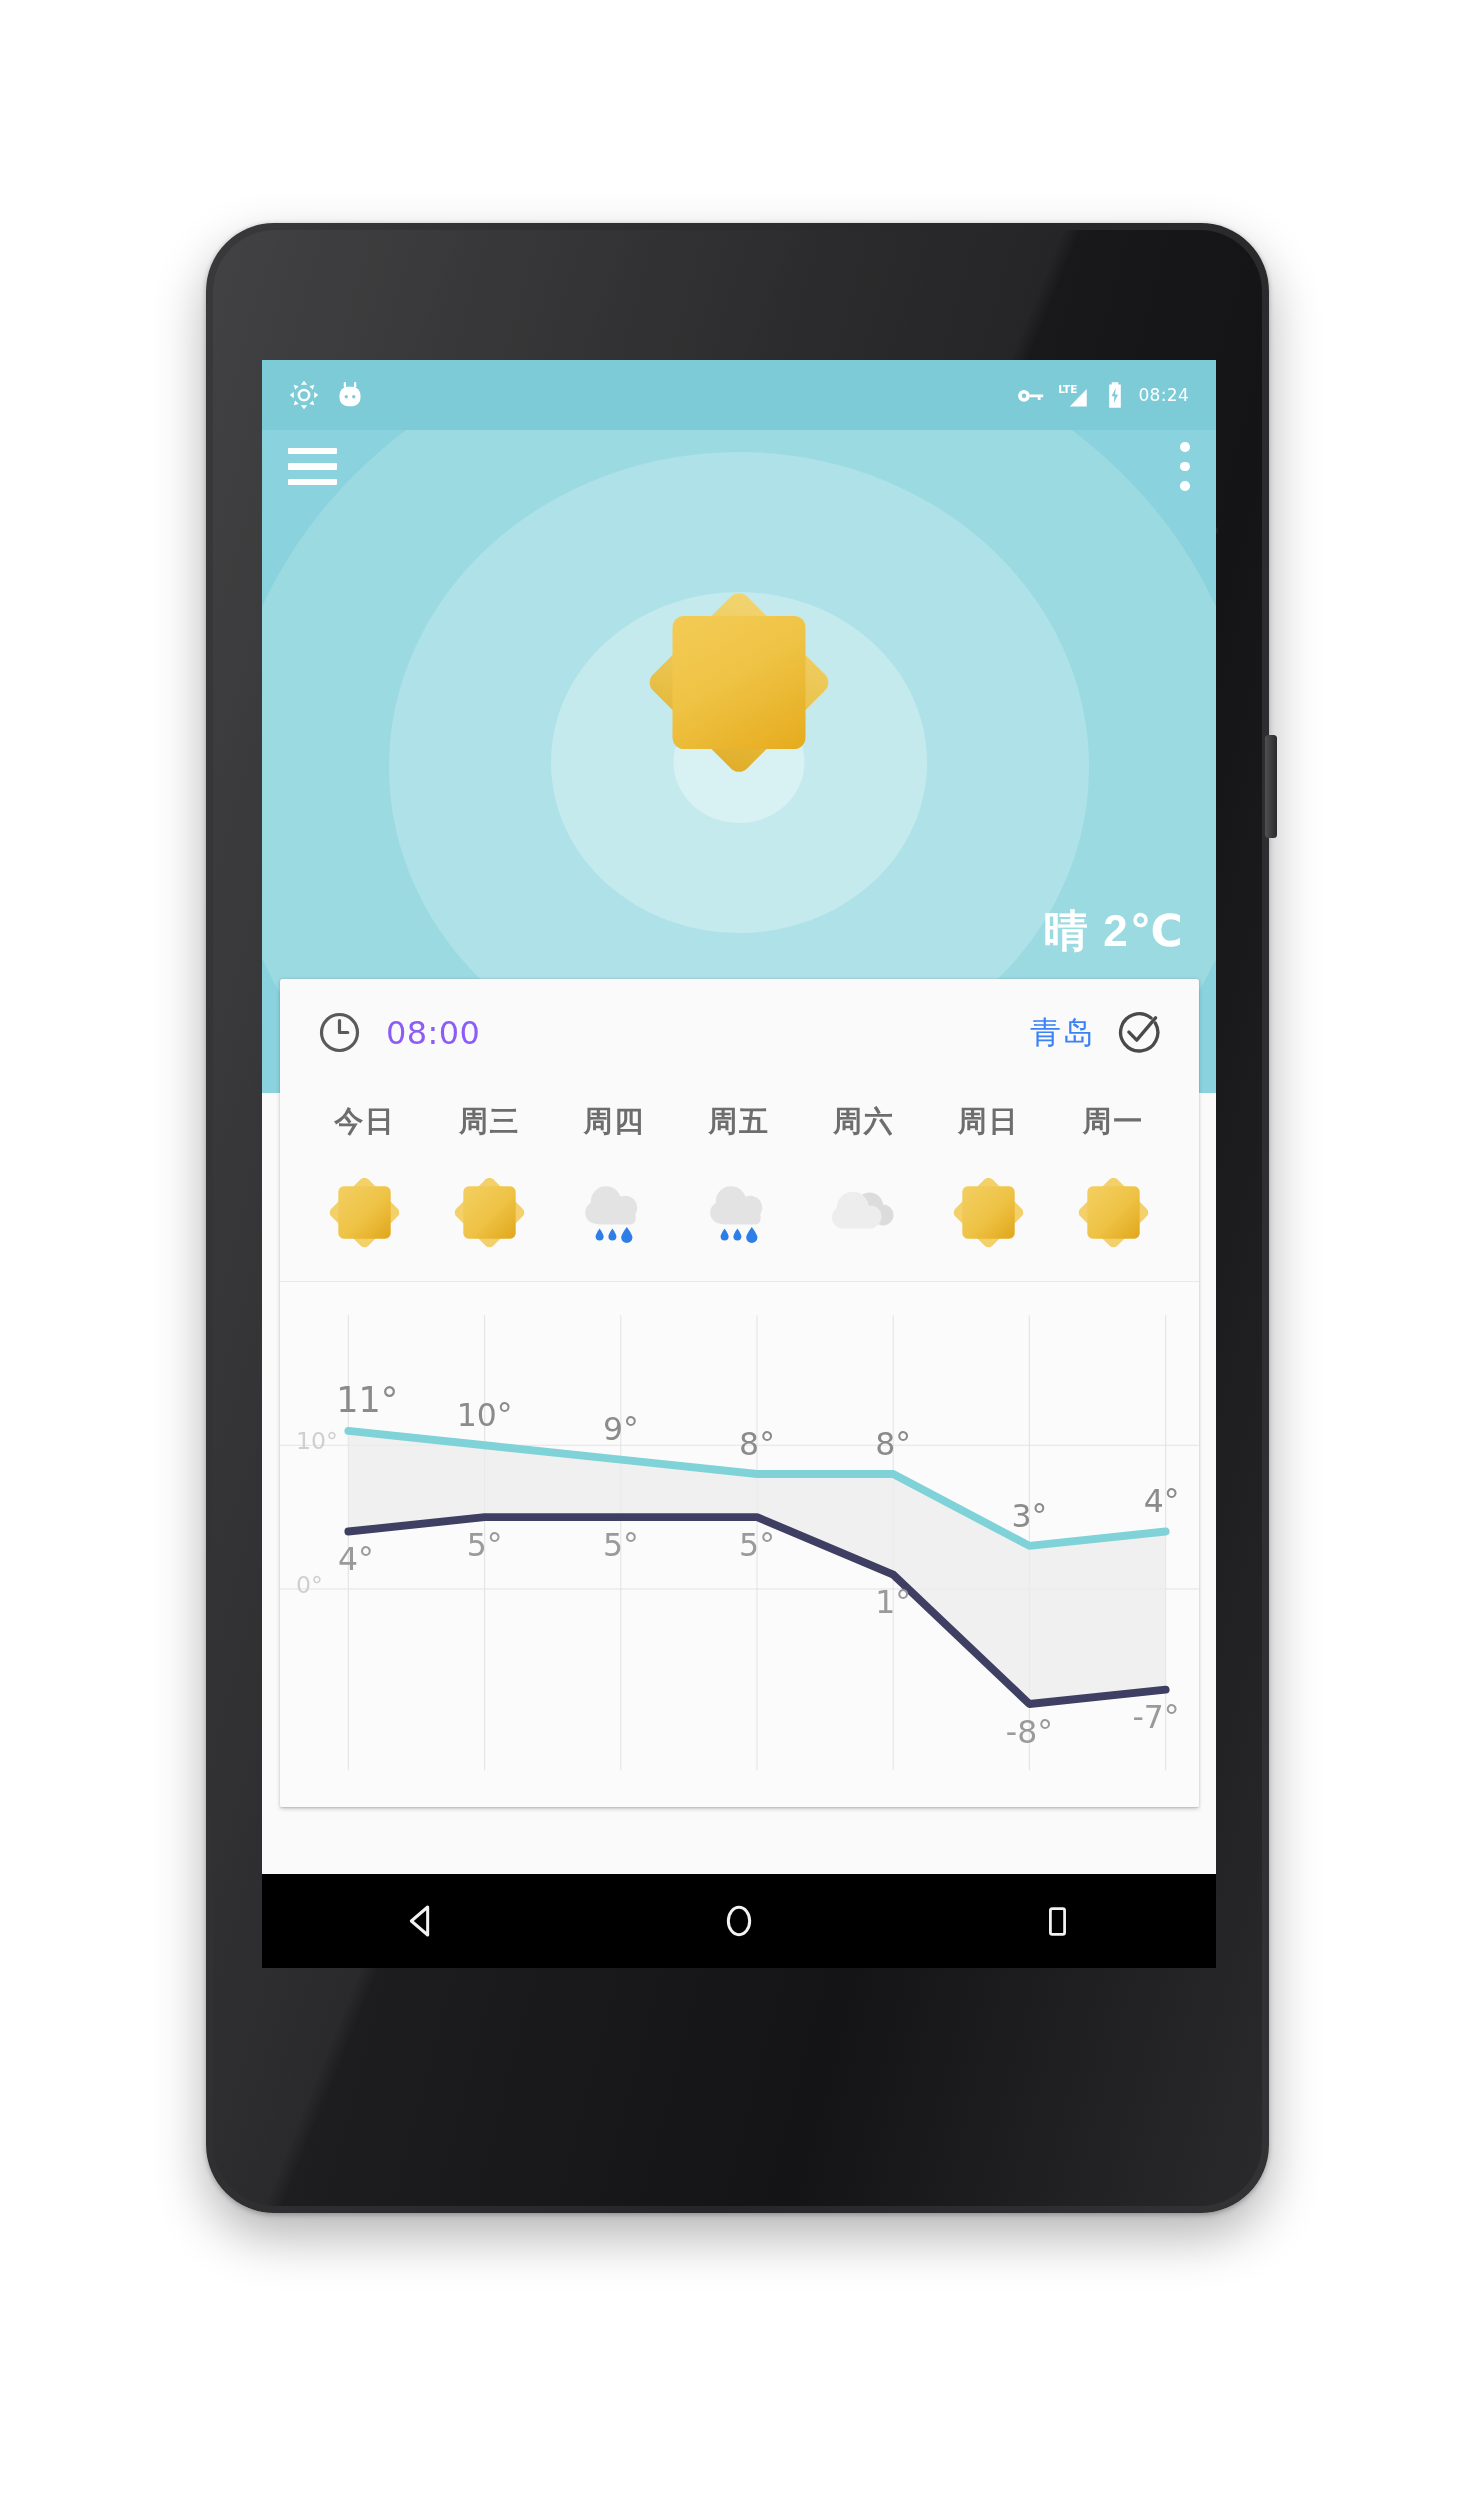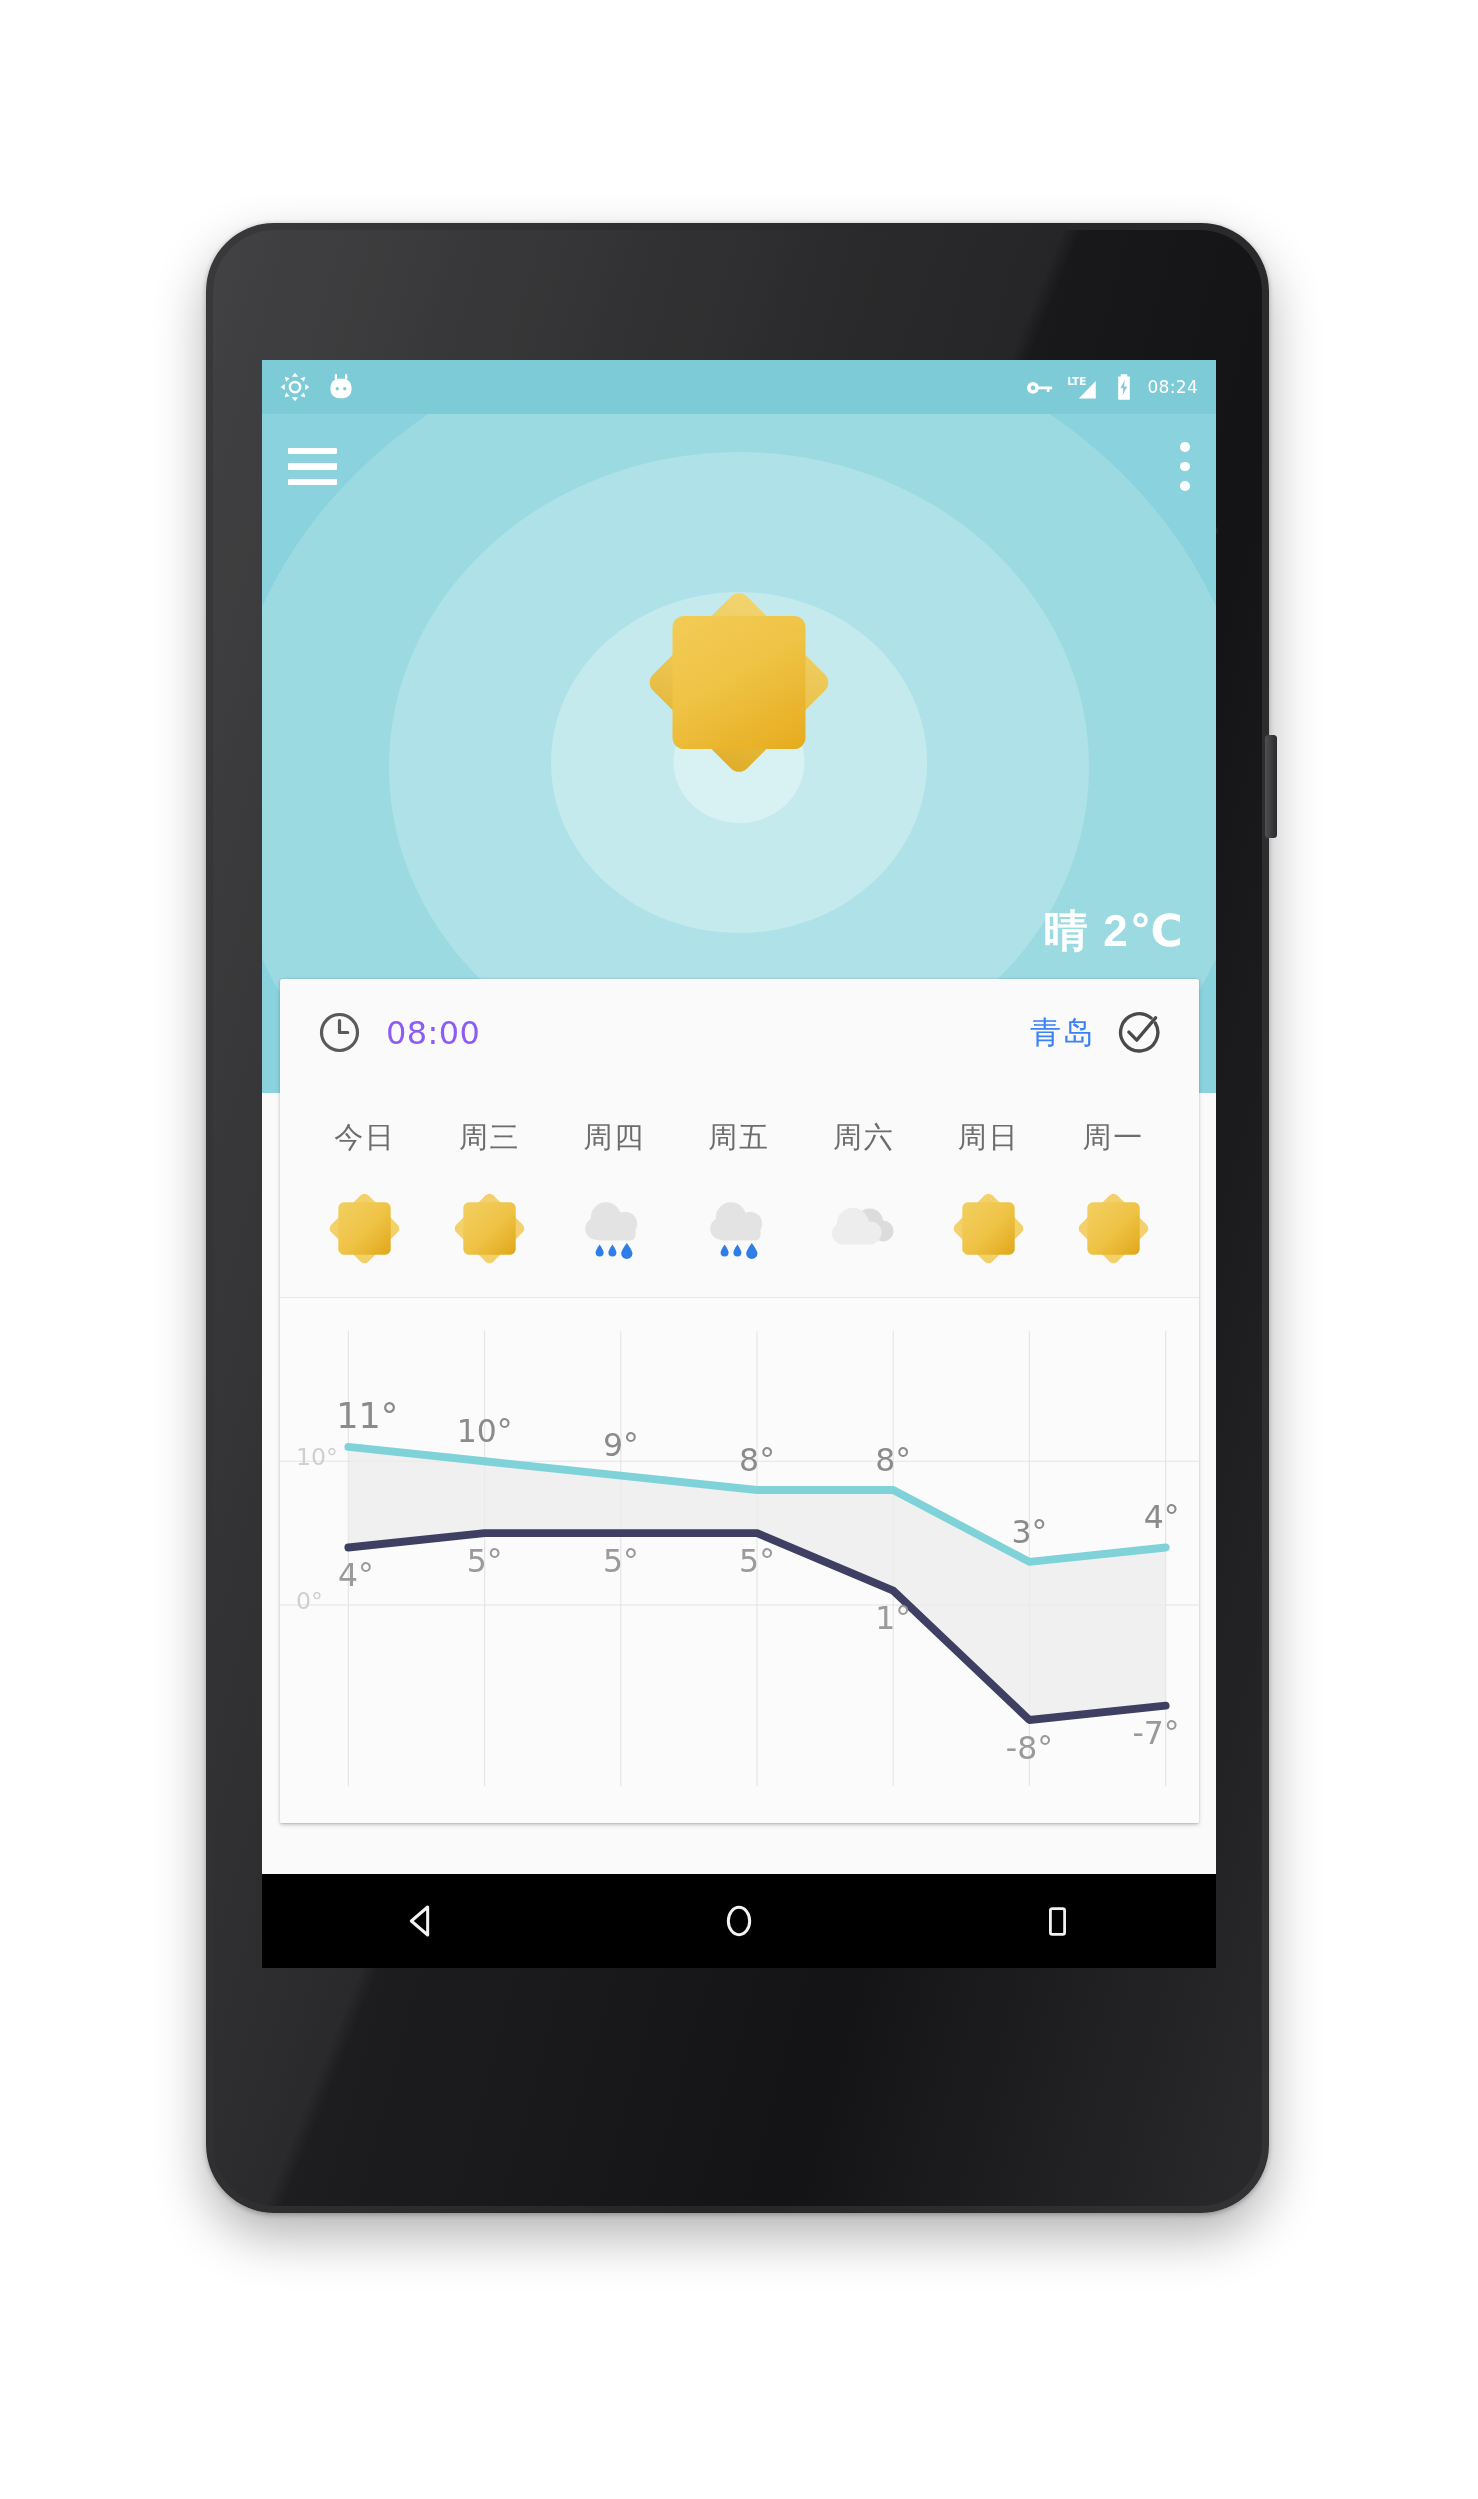--- a/index.html
+++ b/index.html
@@ -39,22 +39,22 @@
           background-size:6.1px 6.1px;}
   #sensors{position:absolute;left:949px;top:302px;width:63px;height:10.5px;
           background:radial-gradient(ellipse at 20% 50%,rgba(90,90,96,.55) 0%,transparent 58%),
                      radial-gradient(ellipse at 72% 50%,rgba(80,80,86,.45) 0%,transparent 58%);}
 
   
   #screen{position:absolute;left:262px;top:360px;width:954px;height:1608px;
           overflow:hidden;background:#fafafa;}
 
   
-  #statusbar{position:relative;height:54px;background:#7ecbd8;display:flex;align-items:center;
-          padding:0 18px;box-sizing:border-box;z-index:6;}
+  #statusbar{position:relative;height:70px;background:#7ecbd8;display:flex;align-items:center;
+          padding:0 27px;box-sizing:border-box;z-index:6;}
   #sb-left{display:flex;align-items:center;gap:15.7px;}
   #sb-right{margin-left:auto;display:flex;align-items:center;gap:12.2px;}
   .sb-ico{display:block;}
   #sb-clock{color:#fff;font-size:17px;letter-spacing:0.3px;font-weight:400;
           font-family:"DejaVu Sans",sans-serif;}
 
   
   #hero{position:absolute;left:0;top:0;width:954px;height:733px;background:#7ecbd8;overflow:hidden;}
   .ring{position:absolute;border-radius:50%;left:50%;transform:translateX(-50%);}
   #ring1{width:1365px;height:1216px;top:-166px;background:#8ad2dd;}
@@ -91,21 +91,21 @@
   #card-head{height:107px;display:flex;align-items:center;padding:0 37px;box-sizing:border-box;}
   #clock-ico{width:45px;height:45px;flex:0 0 auto;}
   #head-time{margin-left:24.5px;font-size:32px;color:#8b5cf6;letter-spacing:0.4px;
         font-family:"DejaVu Sans",sans-serif;}
   #head-city{margin-left:auto;font-size:31px;color:#3b82f6;letter-spacing:1.7px;}
   #check-ico{width:47px;height:47px;margin-left:19px;flex:0 0 auto;}
 
   #sec-title{padding:24.5px 37px 14px;font-size:30px;color:#9dd6de;letter-spacing:1.7px;}
 
   #days-row,#icons-row{display:flex;padding:0 23px;box-sizing:border-box;}
-  #days-row{margin-top:32px;}
+  #days-row{margin-top:16px;font-weight:bold;}
   #days-row .cell{flex:1;text-align:center;font-size:29px;color:#6d6d6d;letter-spacing:1.7px;}
   #icons-row{margin-top:24.5px;padding-bottom:30px;}
   #icons-row .cell{flex:1;display:flex;justify-content:center;align-items:flex-end;height:84px;}
 
   #chart-wrap{border-top:0.9px solid #e8e8e8;position:relative;height:525px;background:#fbfbfb;}
   #chart-wrap svg{display:block;}
 
   
   #navbar{position:absolute;left:0;bottom:0;width:954px;height:94px;background:#000;
           display:flex;align-items:center;justify-content:space-around;z-index:9;}

